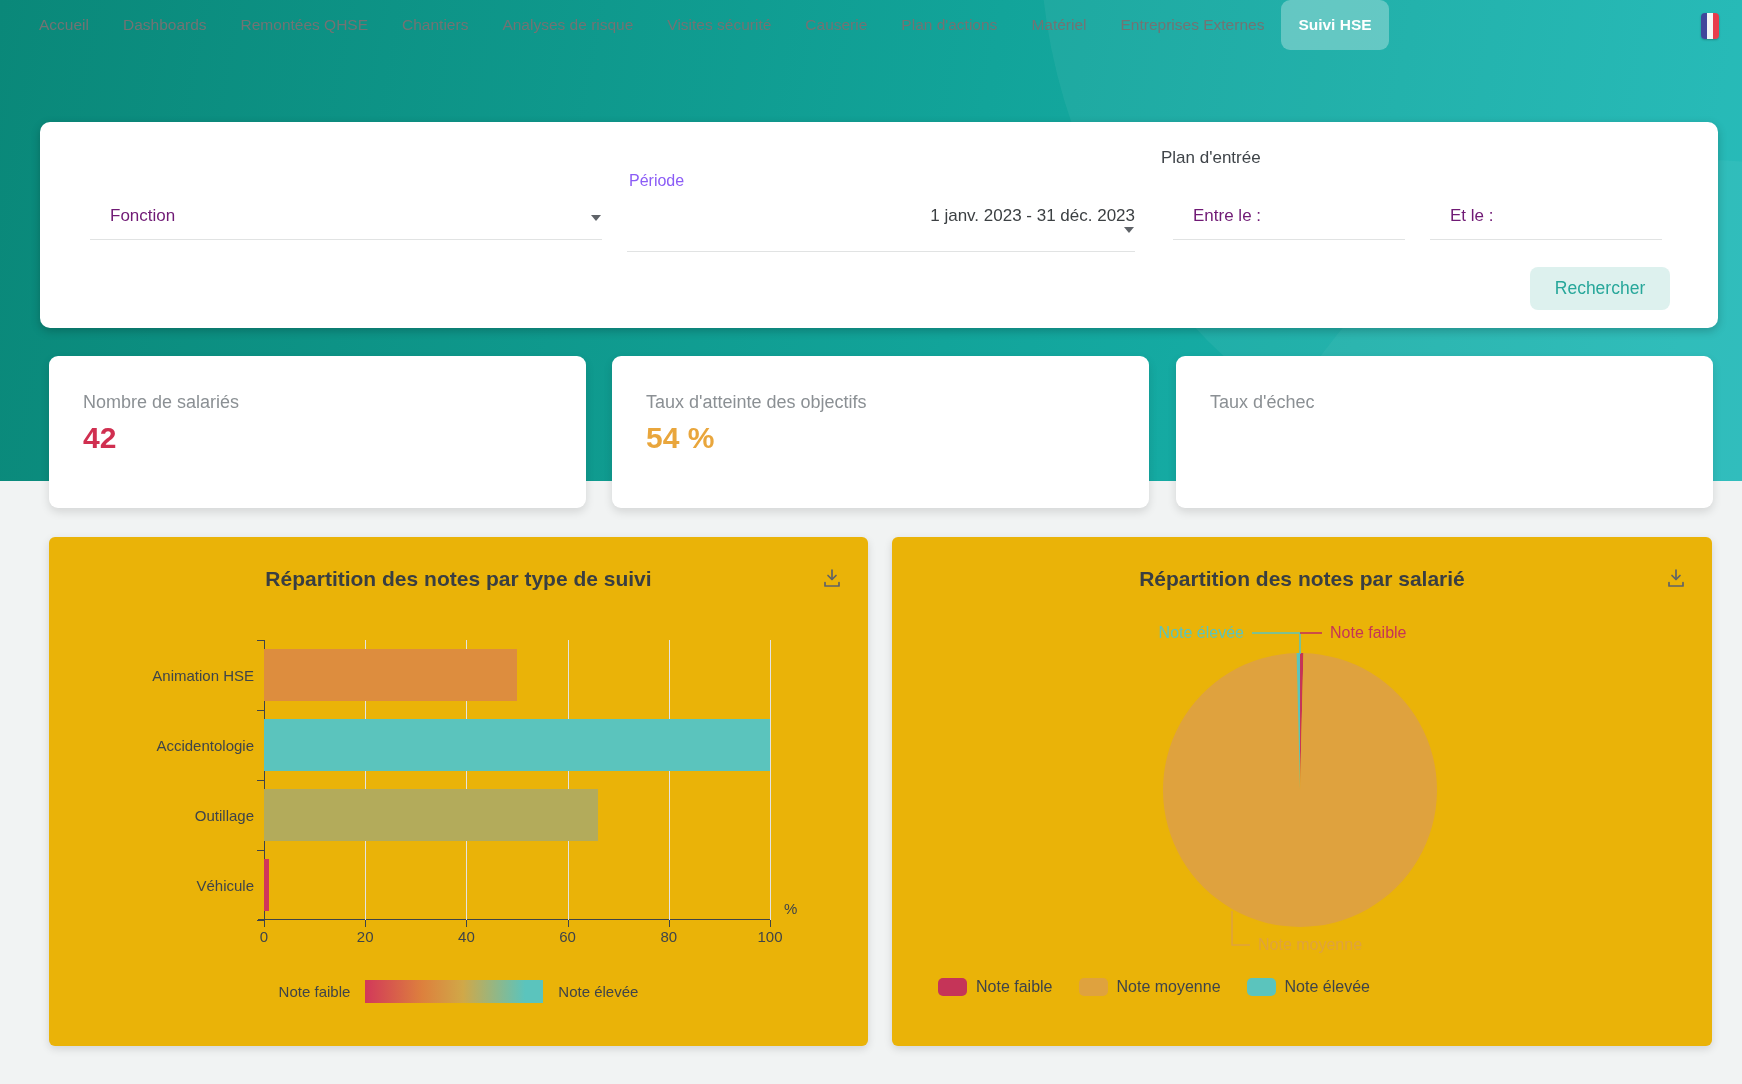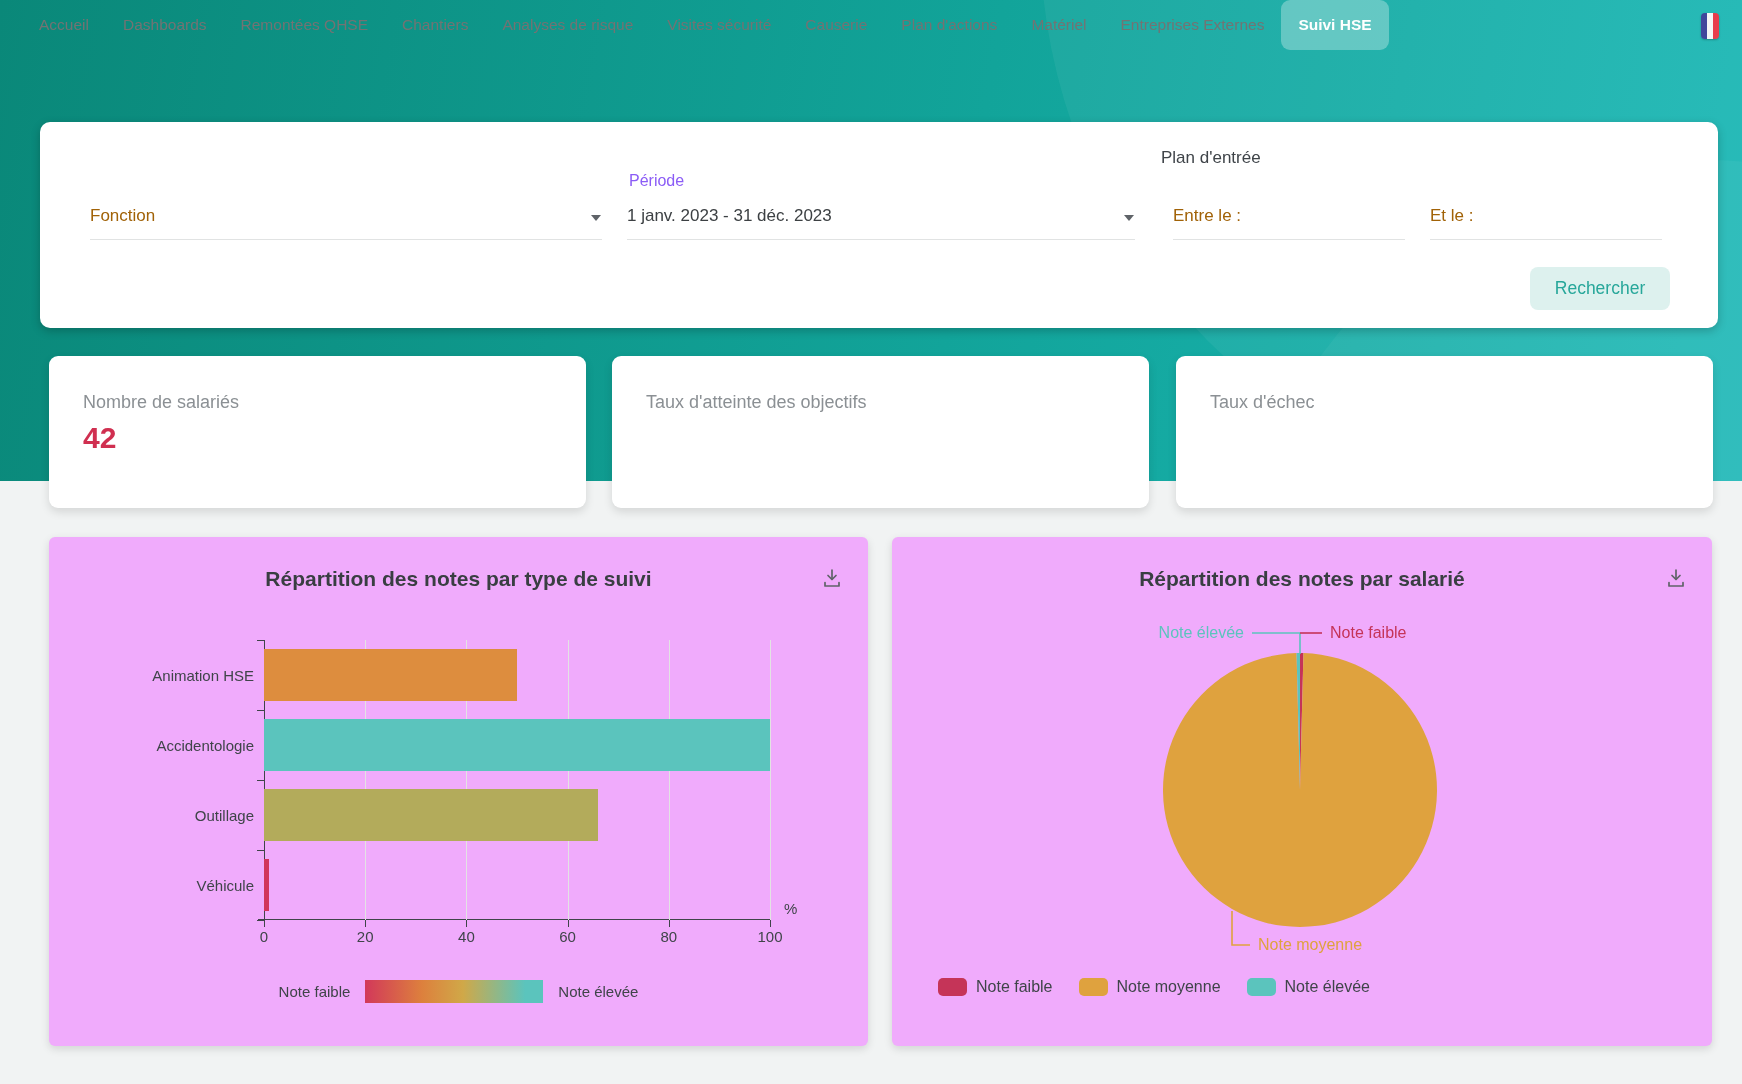--- a/index.html
+++ b/index.html
@@ -27,35 +27,35 @@
   .flag { position:absolute; right:23px; top:13px; width:18px; height:26px;
     border-radius:4px; overflow:hidden; display:flex; z-index:7;
     box-shadow:0 1px 2px rgba(0,0,0,0.25); }
   .flag > div { flex:1; }
   
   .filter-card { position:absolute; left:40px; top:122px; width:1678px; height:206px;
     background:#fff; border-radius:10px; box-shadow:0 3px 10px rgba(0,0,0,0.22); z-index:5; }
   .select-field { position:absolute; top:84px; border-bottom:1px solid #e1e3e3;
     display:flex; align-items:flex-end; justify-content:space-between;
     padding-bottom:13px; cursor:pointer; }
-  .field-text-muted { font-size:17px; color:#a16207; }
+  .field-text-muted { font-size:17px; color:#701a75;margin-left:20px; }
   .field-text-dark  { font-size:17px; color:#3c4043; }
   .caret { width:12px; height:8px; margin-bottom:4px; }
   .small-label { position:absolute; left:589px; top:50px; font-size:16px; color:#8b5cf6; }
   .date-entree-title { position:absolute; left:1121px; top:26px; font-size:17px; color:#3f4449; }
   .search-btn { position:absolute; left:1490px; top:145px; width:140px; height:43px;
     background:#ddf1ee; color:#27a79a; font-size:17.5px; border:none; border-radius:8px;
     cursor:pointer; font-family:"Liberation Sans", sans-serif; }
   
   .stat-card { position:absolute; top:356px; width:537px; height:152px; background:#fff;
     border-radius:9px; box-shadow:0 4px 10px rgba(0,0,0,0.12); z-index:5; }
   .stat-label { margin:36px 0 0 34px; font-size:18px; color:#8b9094; }
   .stat-value { margin:8px 0 0 34px; font-size:30px; font-weight:bold; }
   
-  .chart-card { position:absolute; top:537px; height:509px; background:#f0abfc;
+  .chart-card { position:absolute; top:537px; height:509px; background:#eab308;
     border-radius:6px; box-shadow:0 3px 8px rgba(0,0,0,0.13); z-index:4; }
   #left-chart  { left:49px;  width:819px; }
   #right-chart { left:892px; width:820px; }
   .chart-title { position:absolute; top:30px; left:0; right:0; text-align:center;
     font-size:21px; color:#393e42; }
   .download-btn { position:absolute; top:28px; right:22px; width:28px; height:28px;
     background:none; border:none; cursor:pointer; padding:0; }
   
   #bar-labels { position:absolute; left:0; top:103px; width:205px; }
   .bar-cat-label { height:70px; display:flex; align-items:center; justify-content:flex-end;
@@ -109,21 +109,21 @@
 
 <section class="filter-card">
   <div class="select-field" style="left:50px;width:512px;">
     <span class="field-text-muted">Fonction</span>
     <svg class="caret" viewBox="0 0 12 8">
         <path d="M1 1 L6 7 L11 1 Z" fill="#5f6368"></path>
       </svg>
   </div>
 
   <span class="small-label">Période</span>
-  <div class="select-field" style="left:587px;width:508px;">
+  <div class="select-field" style="left:587px;width:508px;flex-direction:column;">
     <span class="field-text-dark">1 janv. 2023 - 31 déc. 2023</span>
     <svg class="caret" viewBox="0 0 12 8">
         <path d="M1 1 L6 7 L11 1 Z" fill="#5f6368"></path>
       </svg>
   </div>
 
   <div class="date-entree-title">Plan d'entrée</div>
   <div class="select-field" style="left:1133px;width:232px;text-align:right;">
     <span class="field-text-muted">Entre le :</span>
   </div>
@@ -134,20 +134,21 @@
   <button class="search-btn">Rechercher</button>
 </section>
 
 <div id="stats-row">
     <div class="stat-card" style="left: 49px;">
       <div class="stat-label">Nombre de salariés</div>
       <div class="stat-value" style="color: rgb(208, 47, 80);">42</div>
     </div>
     <div class="stat-card" style="left: 612px;">
       <div class="stat-label">Taux d'atteinte des objectifs</div>
+      <div class="stat-value" style="color: rgb(233, 166, 60);">54 %</div>
     </div>
     <div class="stat-card" style="left: 1176px;">
       <div class="stat-label">Taux d'échec</div>
     </div>
   </div>
 
 <section class="chart-card" id="left-chart">
   <h2 class="chart-title">Répartition des notes par type de suivi</h2>
   <button class="download-btn" title="">
     <svg viewBox="0 0 24 24" width="24" height="24" fill="none" stroke="#5f6368" stroke-width="1.7" stroke-linecap="round" stroke-linejoin="round">

